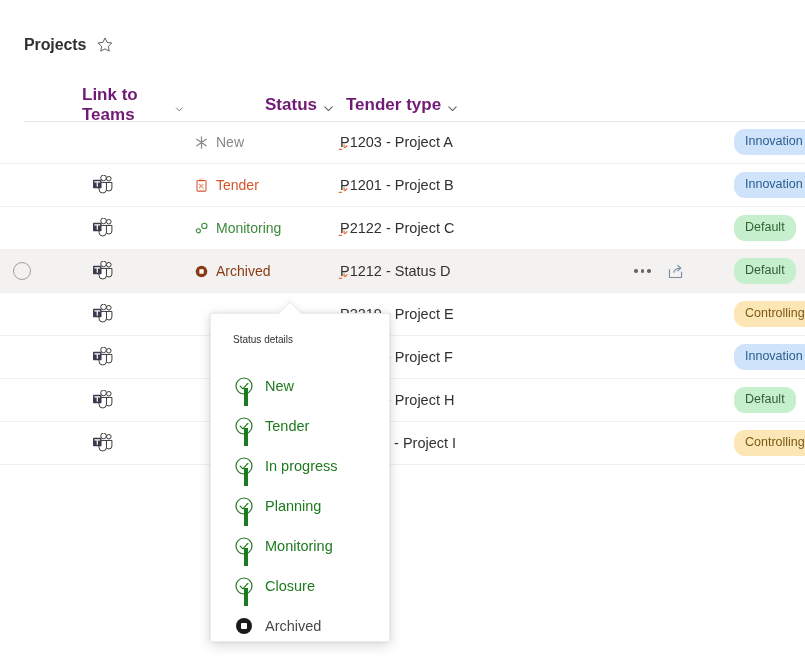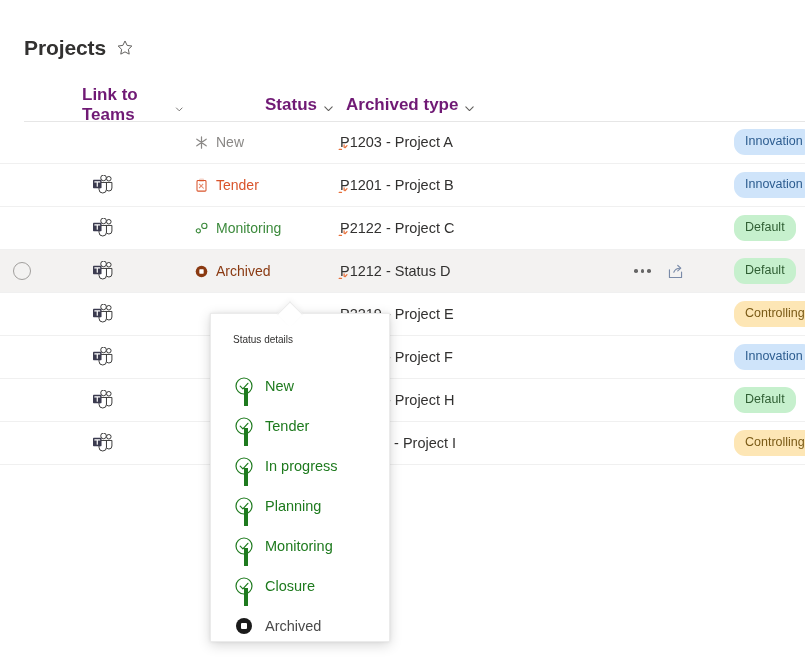--- a/index.html
+++ b/index.html
@@ -10,21 +10,21 @@
     overflow: hidden;
   }
   #root { position: relative; width: 805px; height: 672px; }
 
   
   .page-head {
     position: absolute; left: 24px; top: 36px;
     display: flex; align-items: center; gap: 10px;
   }
   .page-title {
-    font-size: 21px; font-weight: 600; color: #323130;
+    font-size: 16px; font-weight: 600; color: #323130;
     letter-spacing: -0.1px;
   }
   .star-icon { width: 18px; height: 18px; display: block; color: #605e5c; }
 
   
   .grid { position: absolute; left: 0; top: 88px; width: 805px; }
   .row { display: flex; align-items: center; height: 43px; position: relative; }
 
   .hdr { height: 33px; }
   .hdr .cell {
@@ -142,21 +142,21 @@
         <span>Status</span>
         <span class="chev">
           <svg viewBox="0 0 12 12" fill="none" stroke="#605e5c" stroke-width="1.2" stroke-linecap="round" stroke-linejoin="round">
               <path d="M2 4.2l4 4 4-4"></path>
             </svg>
         </span>
       </div>
 
 
       <div class="h-type cell">
-        <span>Archived type</span>
+        <span>Tender type</span>
         <span class="chev">
           <svg viewBox="0 0 12 12" fill="none" stroke="#605e5c" stroke-width="1.2" stroke-linecap="round" stroke-linejoin="round">
               <path d="M2 4.2l4 4 4-4"></path>
             </svg>
         </span>
       </div>
 
       <div class="hdr-rule"></div>
     </div>
 

